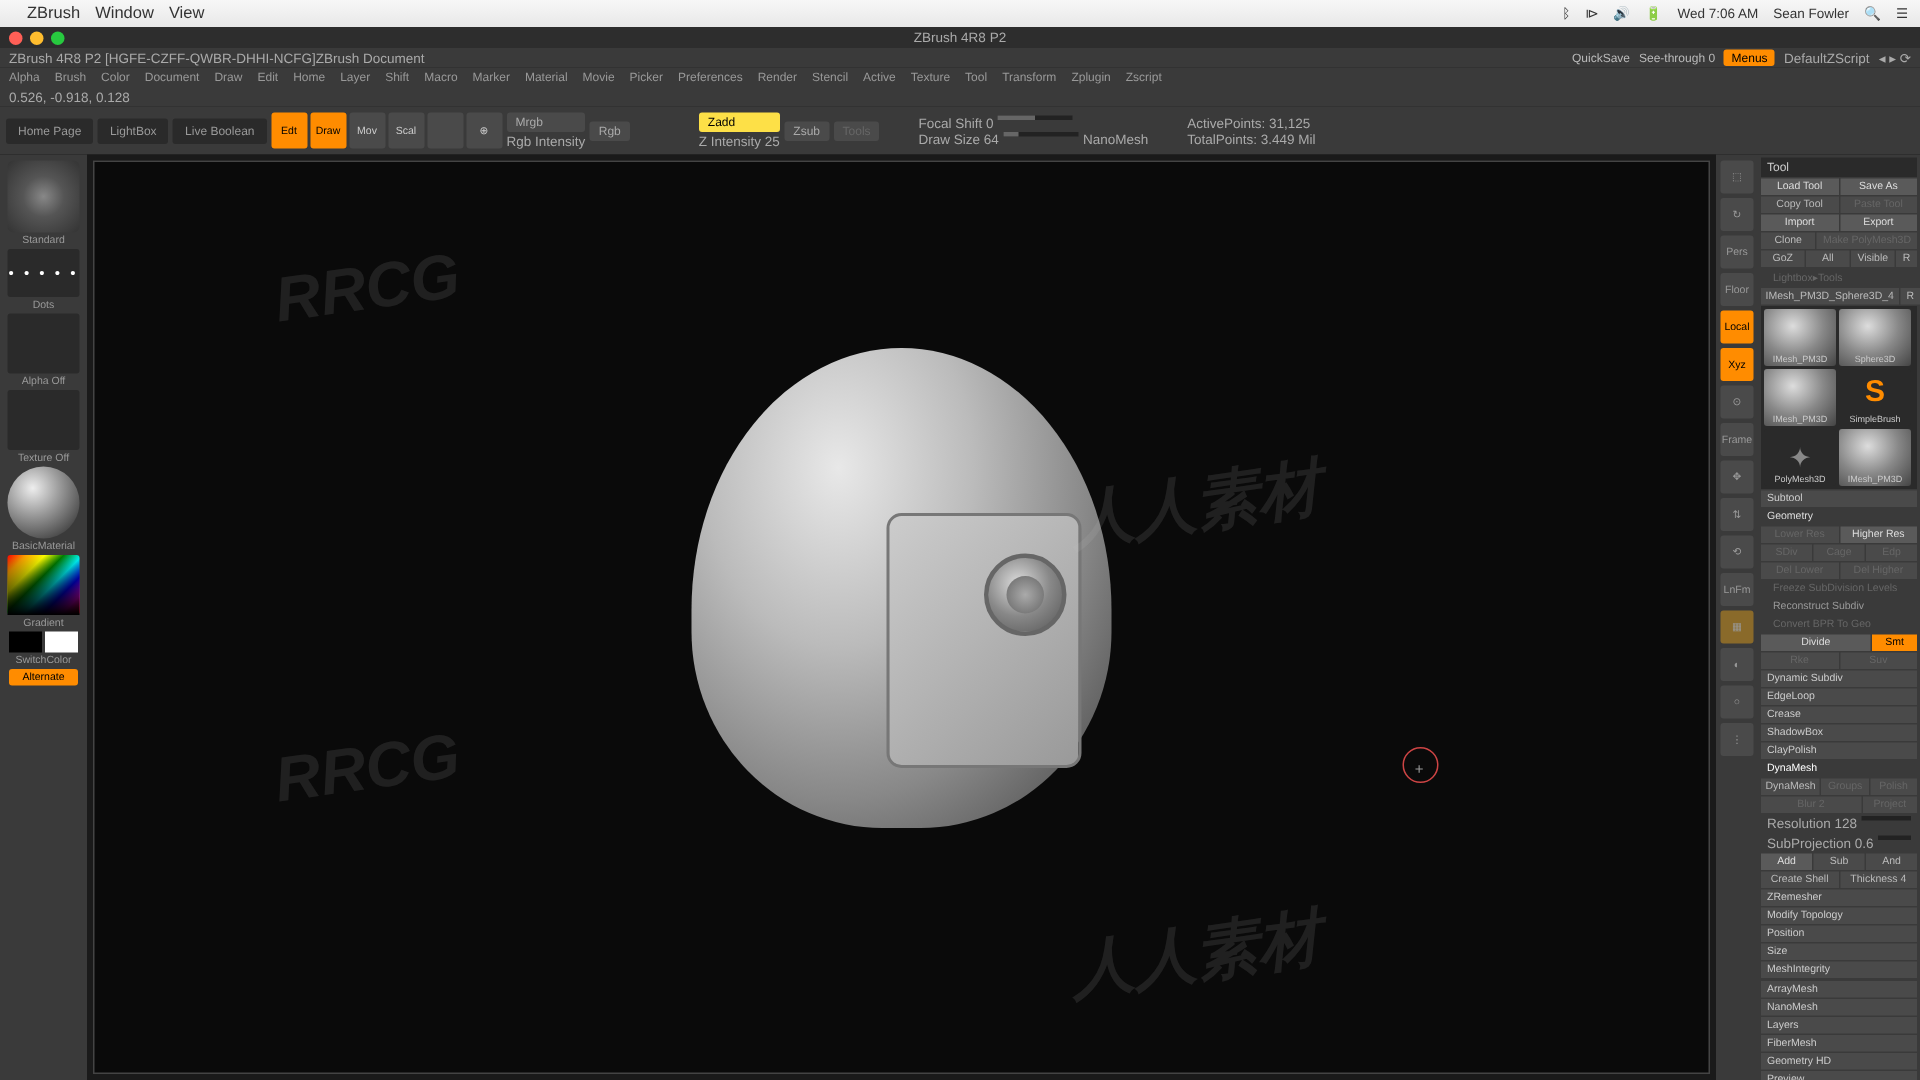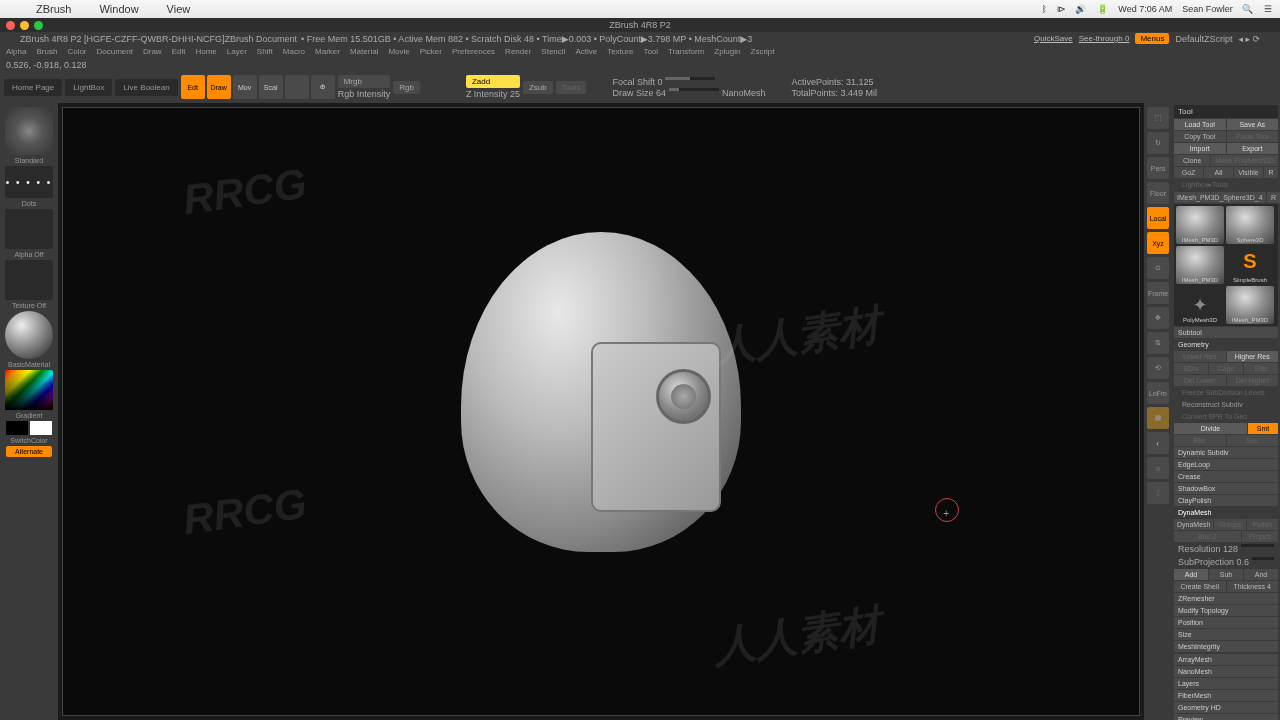--- a/index.html
+++ b/index.html
@@ -1,31 +1,31 @@
 <!DOCTYPE html>
 <html><head>
 <meta charset="utf-8">
 <style>
 *{margin:0;padding:0;box-sizing:border-box;font-family:Arial,Helvetica,sans-serif;font-size:9px;color:#aaa;user-select:none}
 body{background:#1a1a1a;width:1280px;height:720px;overflow:hidden;position:relative}
 .mac-menubar{height:18px;background:linear-gradient(#f7f7f7,#e8e8e8);display:flex;align-items:center;padding:0 8px;color:#333;justify-content:space-between}
-.mac-left{display:flex;gap:28px;align-items:center}
+.mac-left{display:flex;gap:10px;align-items:center}
 .mac-left span{color:#333;font-size:11px}
 .mac-right{display:flex;gap:10px;align-items:center;color:#333;font-size:10px}
 .mac-right span{color:#333}
 .apple{font-size:13px}
 .titlebar{height:14px;background:#2d2d2d;display:flex;align-items:center;justify-content:center;color:#888;font-size:9px;position:relative}
 .traffic{position:absolute;left:6px;display:flex;gap:5px}
 .tl{width:9px;height:9px;border-radius:50%}
 .tl.r{background:#ff5f56}.tl.y{background:#ffbd2e}.tl.g{background:#27c93f}
-.info-bar{height:13px;background:#3a3a3a;display:flex;align-items:center;padding:0 20px;gap:4px;color:#999;font-size:8px;justify-content:space-between}
+.info-bar{height:13px;background:#3a3a3a;display:flex;align-items:center;padding:0 6px;gap:4px;color:#999;font-size:8px;justify-content:space-between}
 .info-left{display:flex;gap:4px;align-items:center;flex:1;overflow:hidden}
 .info-right{display:flex;gap:6px;align-items:center}
 .orange-btn{background:#ff8c00;color:#000;padding:1px 5px;border-radius:2px;font-size:8px}
-.gray-link{color:#bbb;text-decoration:underline;font-size:8px}
+.gray-link{color:#bbb;font-size:8px}
 .menu-bar{height:13px;background:#3a3a3a;display:flex;align-items:center;padding:0 6px;gap:10px}
 .menu-bar span{color:#999;font-size:8px;cursor:pointer}
 .coord-bar{height:13px;background:#3a3a3a;padding:0 6px;display:flex;align-items:center;font-size:8px;color:#999}
 .toolbar{height:32px;background:#3a3a3a;display:flex;align-items:center;padding:0 4px;gap:3px}
 .tab-btn{background:#2a2a2a;padding:4px 8px;color:#999;font-size:8px;border-radius:2px}
 .tool-ico{width:24px;height:24px;background:#4a4a4a;border-radius:2px;display:flex;align-items:center;justify-content:center;font-size:7px;color:#ccc;flex-direction:column}
 .tool-ico.orange{background:#ff8c00;color:#000}
 .tool-group{display:flex;gap:2px;align-items:center}
 .spacer{flex:1}
 .slider-group{display:flex;flex-direction:column;gap:1px;font-size:7px;color:#999}
@@ -111,21 +111,20 @@
     <div class="tl r"></div>
     <div class="tl y"></div>
     <div class="tl g"></div>
   </div>
   <span>ZBrush 4R8 P2</span>
 </div>
 
 <div class="info-bar">
   <div class="info-left">
     <span>ZBrush 4R8 P2 [HGFE-CZFF-QWBR-DHHI-NCFG]ZBrush Document</span>
-    <span>• Free Mem 15.501GB • Active Mem 882 • Scratch Disk 48 • Time▶0.003 • PolyCount▶3.798 MP • MeshCount▶3</span>
   </div>
   <div class="info-right">
     <span class="gray-link">QuickSave</span>
     <span class="gray-link">See-through  0</span>
     <span class="orange-btn">Menus</span>
     <span>DefaultZScript</span>
     <span>◂ ▸ ⟳</span>
   </div>
 </div>
 

